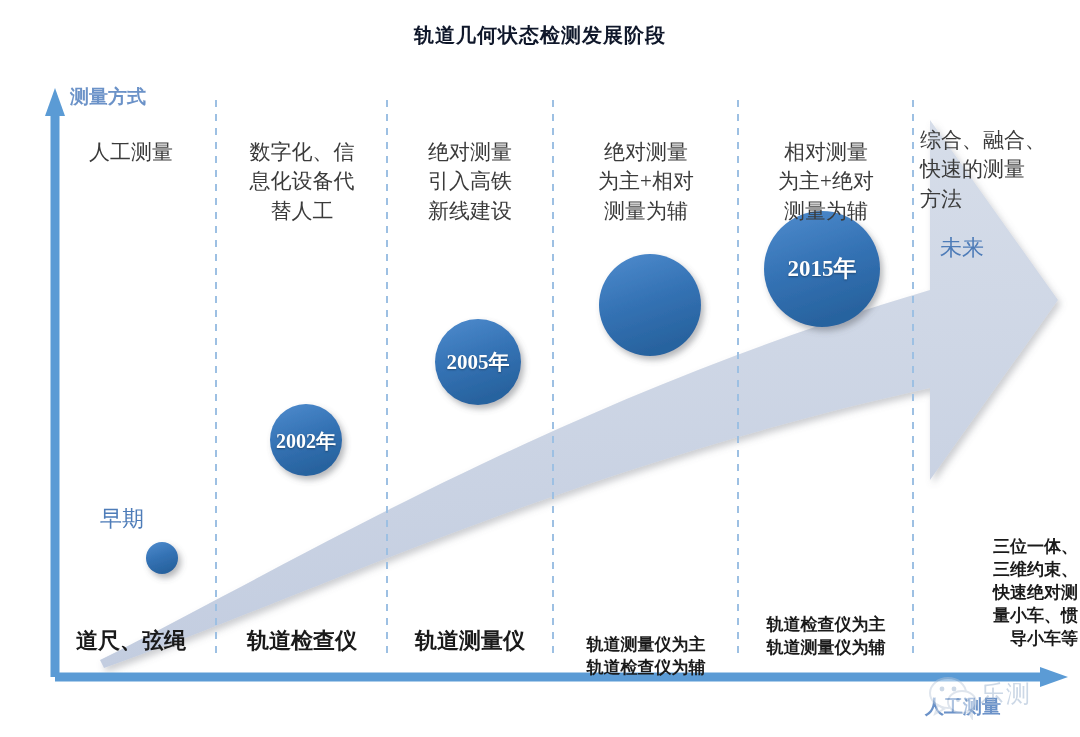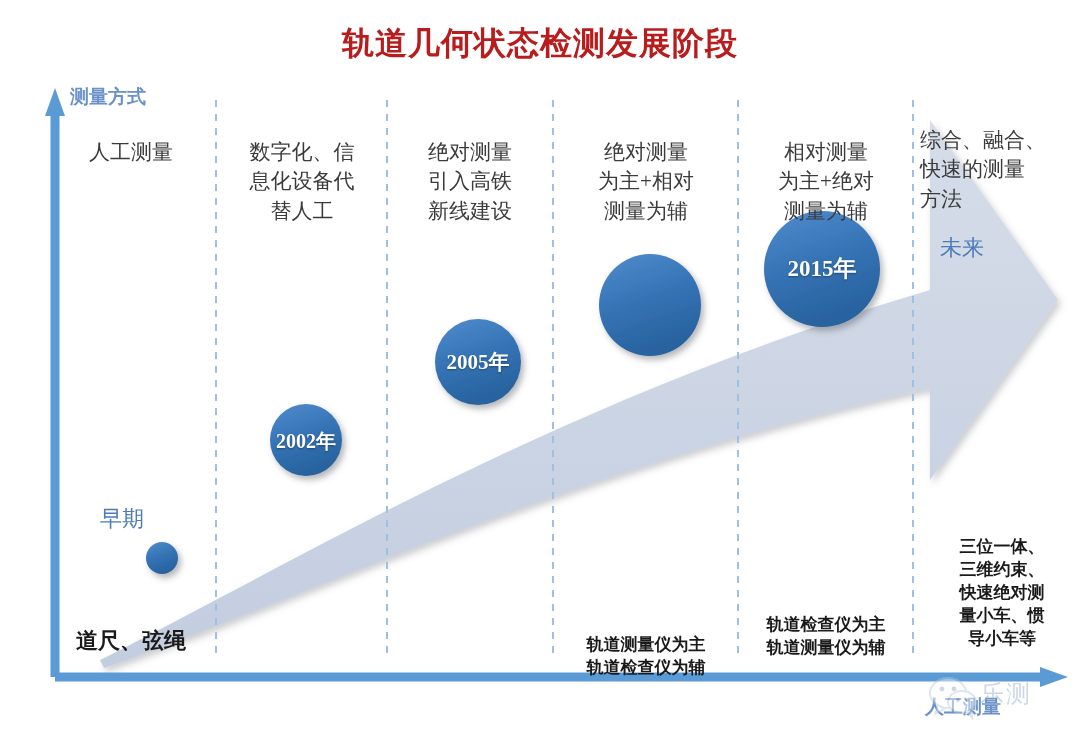--- a/index.html
+++ b/index.html
@@ -11,22 +11,22 @@
     overflow:hidden;
     position:relative;
   }
   #stage{position:absolute;left:0;top:0;width:1080px;height:737px;}
 
   
   .title{
     position:absolute;left:0;top:22px;width:1080px;
     text-align:center;
     font-family:"Liberation Sans","DejaVu Sans",sans-serif;
-    font-size:32px;font-weight:bold;
-    color:#b91c1c;
+    font-size:20px;font-weight:bold;
+    color:#0f172a;
     letter-spacing:1px;
     white-space:nowrap;
   }
 
   
   #art{position:absolute;left:0;top:0;width:1080px;height:737px;}
 
   
   .axis-label{
     position:absolute;
@@ -61,21 +61,21 @@
   .bot-cell{
     position:absolute;
     text-align:center;
     font-weight:bold;
     color:#1a1a1a;
     line-height:1.35;
     font-family:"Liberation Serif","DejaVu Serif",serif;
   }
   .bot-big{font-size:22px;}
   .bot-mid{font-size:17px;}
-  .bot-small{font-size:17px;text-align:center;}
+  .bot-small{font-size:17px;text-align:right;}
 
   
   .bubble-cap{
     position:absolute;
     color:#ffffff;
     font-weight:bold;
     font-family:"Liberation Serif","DejaVu Serif",serif;
     text-shadow:0 1px 2px rgba(0,0,0,.35);
     white-space:nowrap;
     text-align:center;
@@ -165,20 +165,22 @@
   <div class="era era-future">未来</div>
 
   <div class="top-cell" style="left:48px;top:138px;width:166px;">人工测量</div>
   <div class="top-cell" style="left:222px;top:138px;width:160px;">数字化、信<br>息化设备代<br>替人工</div>
   <div class="top-cell" style="left:392px;top:138px;width:156px;">绝对测量<br>引入高铁<br>新线建设</div>
   <div class="top-cell" style="left:560px;top:138px;width:172px;">绝对测量<br>为主+相对<br>测量为辅</div>
   <div class="top-cell" style="left:744px;top:138px;width:164px;">相对测量<br>为主+绝对<br>测量为辅</div>
   <div class="top-cell" style="left:920px;top:126px;width:160px;text-align:left;">综合、融合、<br>快速的测量<br>方法</div>
 
   <div class="bot-cell bot-big" style="left:48px;top:626px;width:166px;">道尺、弦绳</div>
+  <div class="bot-cell bot-big" style="left:222px;top:626px;width:160px;">轨道检查仪</div>
+  <div class="bot-cell bot-big" style="left:392px;top:626px;width:156px;">轨道测量仪</div>
   <div class="bot-cell bot-mid" style="left:558px;top:614px;width:176px;margin-top:20px;">轨道测量仪为主<br>轨道检查仪为辅</div>
   <div class="bot-cell bot-mid" style="left:742px;top:614px;width:168px;">轨道检查仪为主<br>轨道测量仪为辅</div>
   <div class="bot-cell bot-small" style="left:926px;top:536px;width:152px;">三位一体、<br>三维约束、<br>快速绝对测<br>量小车、惯<br>导小车等</div>
 
   <div class="bubble-cap" style="left:246px;top:428px;width:120px;font-size:20px;">2002年</div>
   <div class="bubble-cap" style="left:418px;top:348px;width:120px;font-size:21px;">2005年</div>
   <div class="bubble-cap" style="left:762px;top:253px;width:120px;font-size:23px;">2015年</div>
 
   <div class="watermark">
     <svg width="50" height="44" viewBox="0 0 50 44">

